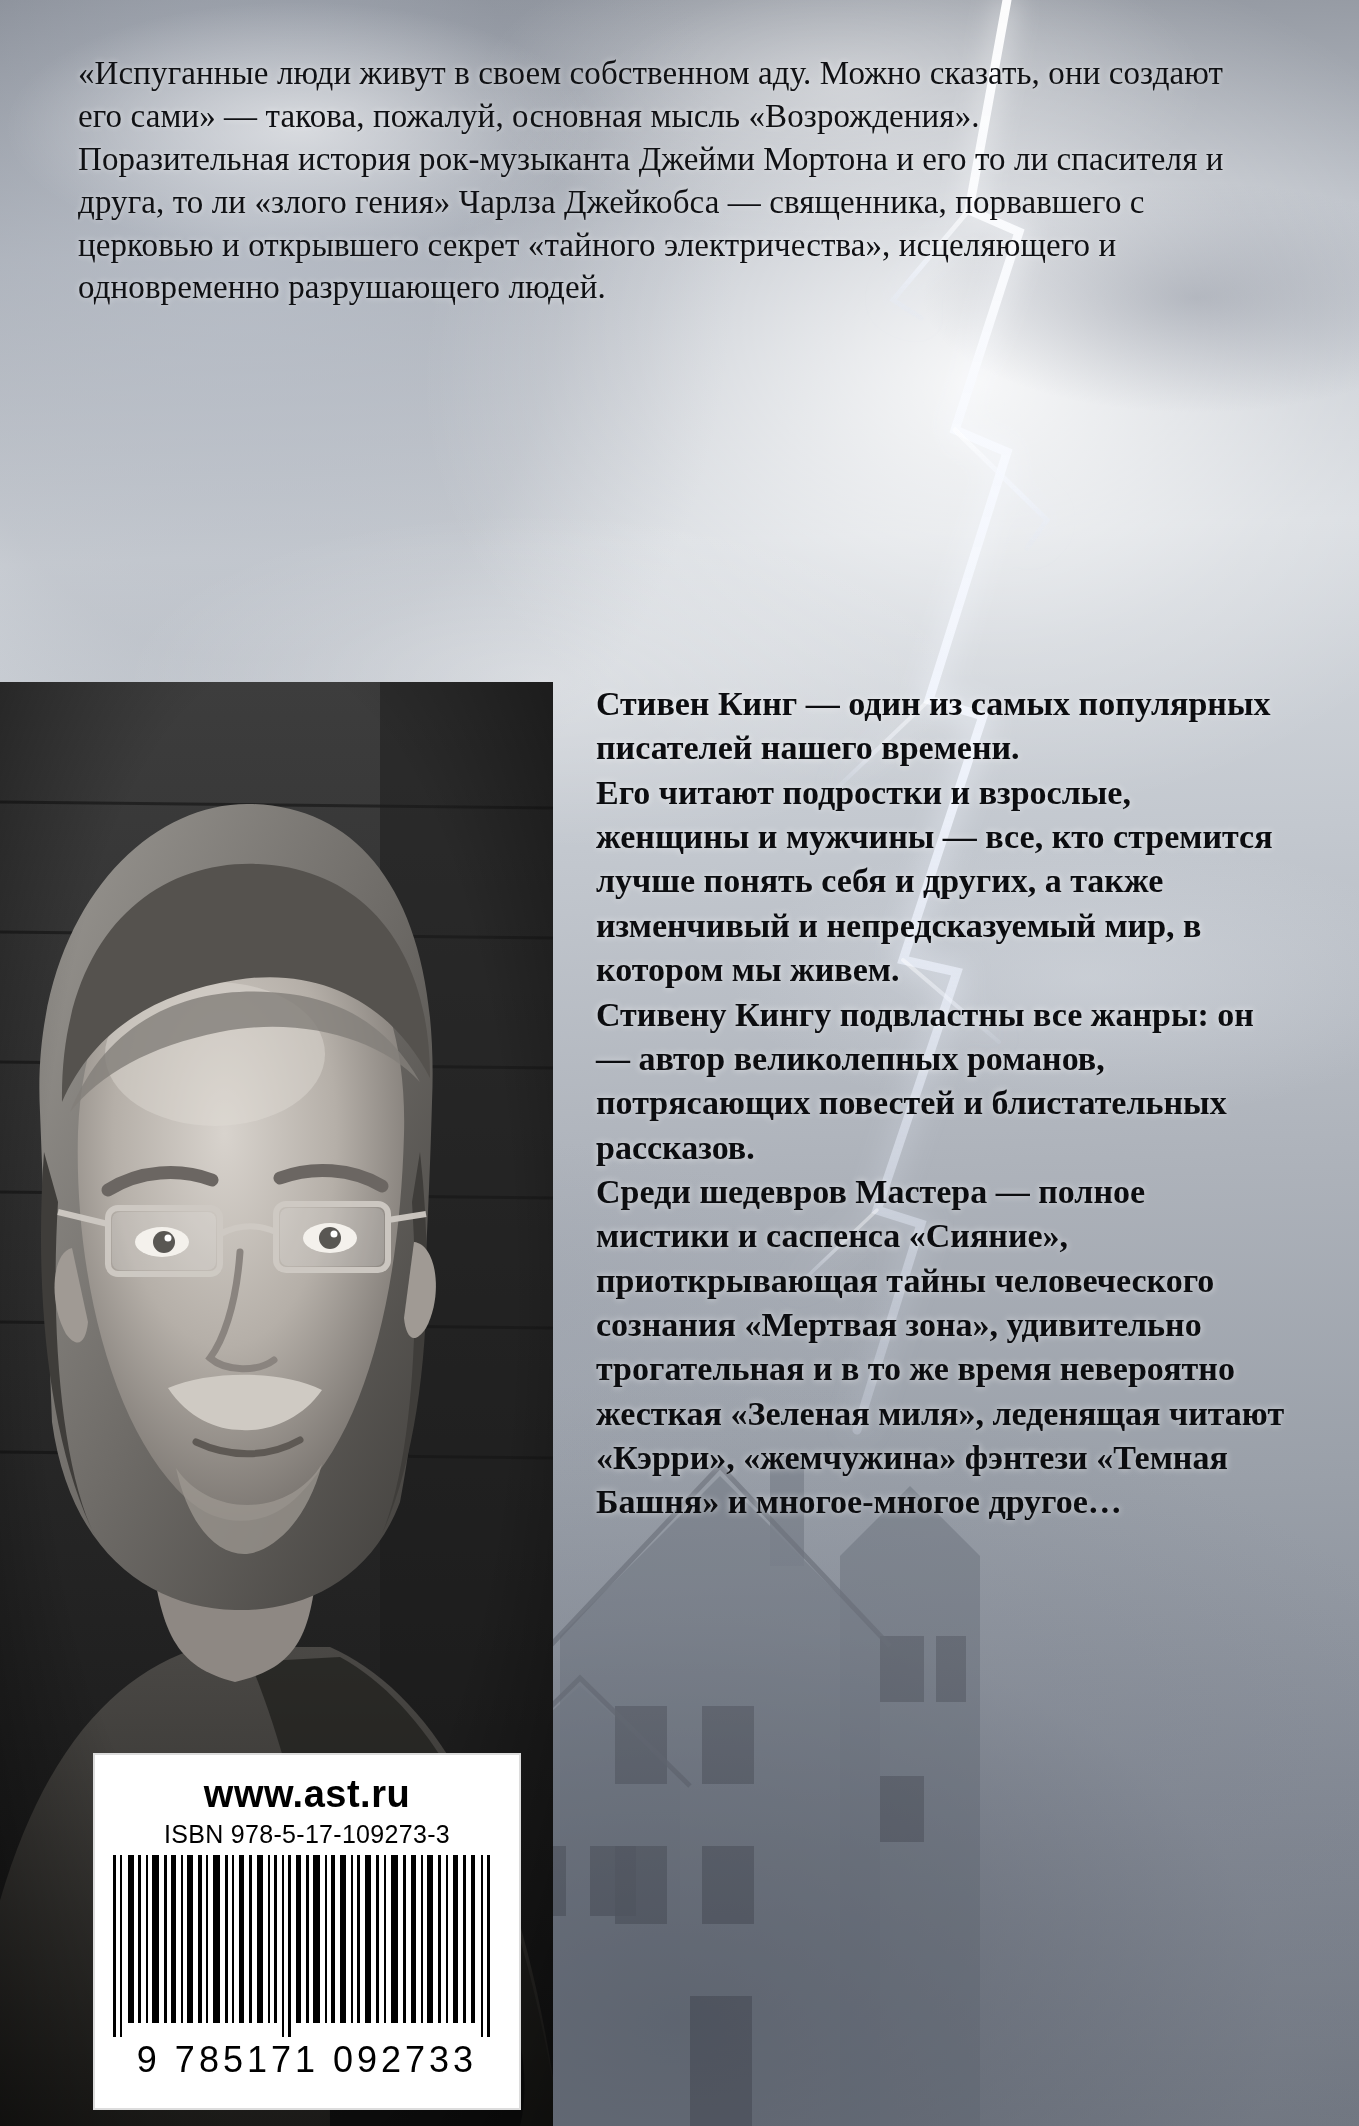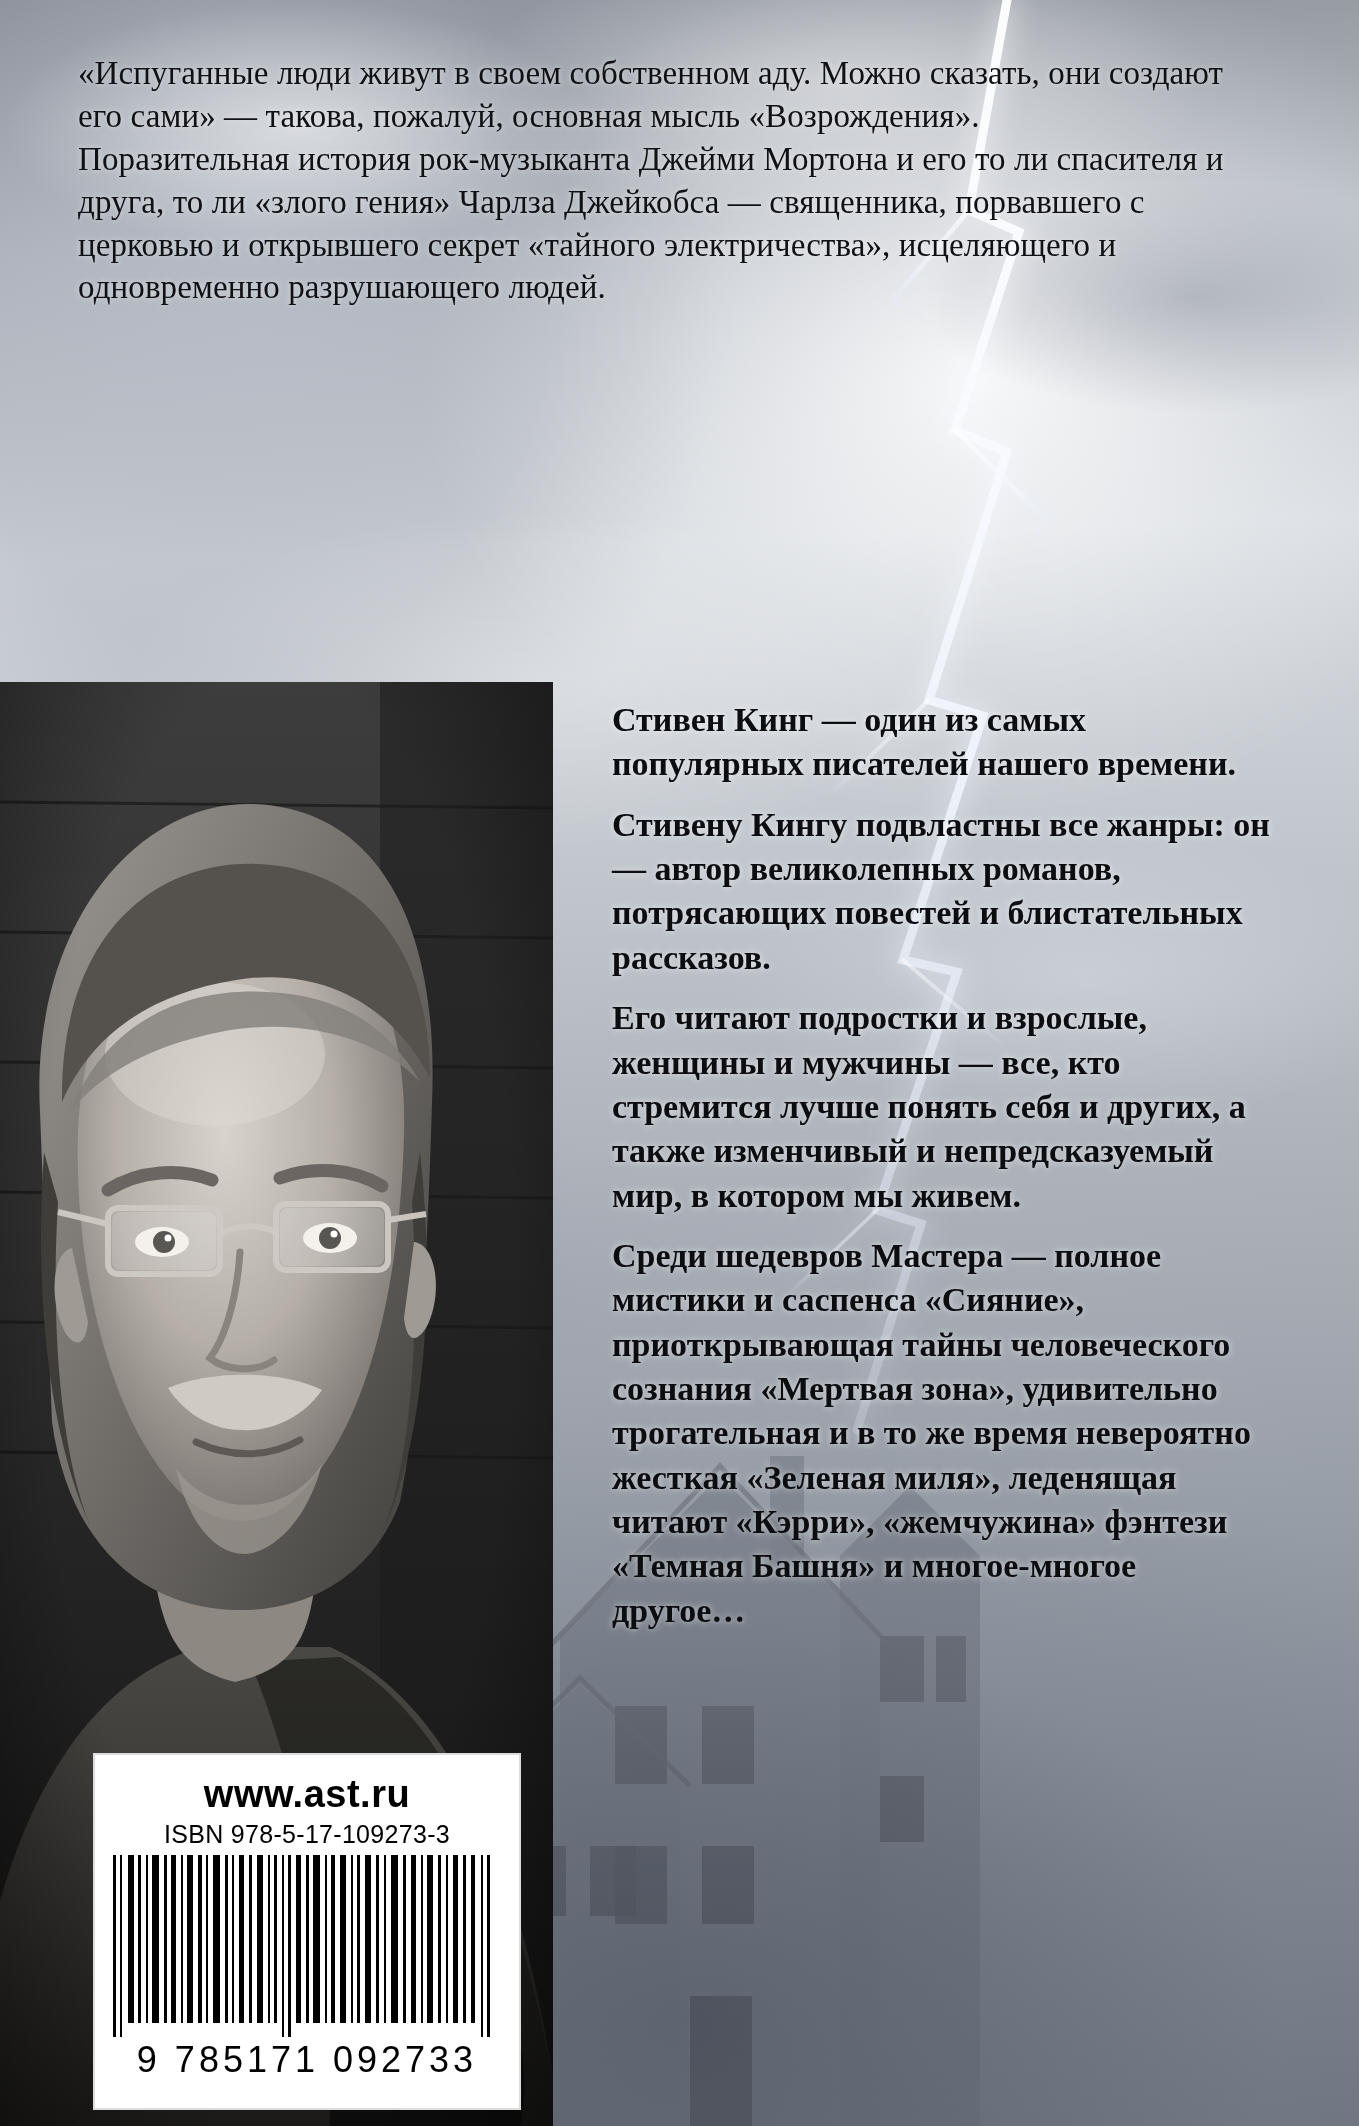--- a/index.html
+++ b/index.html
@@ -116,21 +116,21 @@
     position: absolute;
     left: 596px;
     top: 682px;
     width: 690px;
     color: #0c0d10;
     font-size: 34px;
     line-height: 1.305;
     font-weight: bold;
     text-shadow: 0 0 7px rgba(255,255,255,0.65);
   }
-  .blurb p { margin: 16px; }
+  .blurb p { margin: 0; }
 
   
   .barcode-block {
     position: absolute;
     left: 93px;
     top: 1753px;
     width: 428px;
     height: 357px;
     background: #ffffff;
     border: 2px solid #dcdcdc;
@@ -331,22 +331,22 @@
         <radialGradient id="vig" cx="50%" cy="42%" r="78%">
           <stop offset="55%" stop-color="#000000" stop-opacity="0"></stop>
           <stop offset="100%" stop-color="#000000" stop-opacity="0.55"></stop>
         </radialGradient>
       </defs>
     </svg>
   </div>
 
   <div class="blurb">
     <p>Стивен Кинг — один из самых популярных писателей нашего времени.</p>
+    <p>Его читают подростки и взрослые, женщины и мужчины — все, кто стремится лучше понять себя и других, а также изменчивый и непредсказуемый мир, в котором мы живем.</p>
     <p>Стивену Кингу подвластны все жанры: он — автор великолепных романов, потрясающих повестей и блистательных рассказов.</p>
-    <p>Его читают подростки и взрослые, женщины и мужчины — все, кто стремится лучше понять себя и других, а также изменчивый и непредсказуемый мир, в котором мы живем.</p>
     <p>Среди шедевров Мастера — полное мистики и саспенса «Сияние», приоткрывающая тайны человеческого сознания «Мертвая зона», удивительно трогательная и в то же время невероятно жесткая «Зеленая миля», леденящая читают «Кэрри», «жемчужина» фэнтези «Темная Башня» и многое-многое другое…</p>
   </div>
 
   <div class="barcode-block">
     <div class="site-url">www.ast.ru</div>
     <div class="isbn-text">ISBN 978-5-17-109273-3</div>
     <div class="barcode-bars">
       <svg viewBox="0 0 400 182" preserveAspectRatio="none">
         <rect width="400" height="182" fill="#ffffff"></rect>
         <g fill="#000000">

